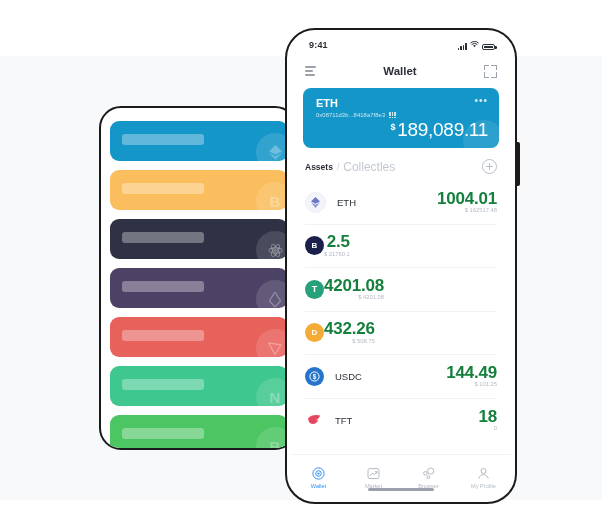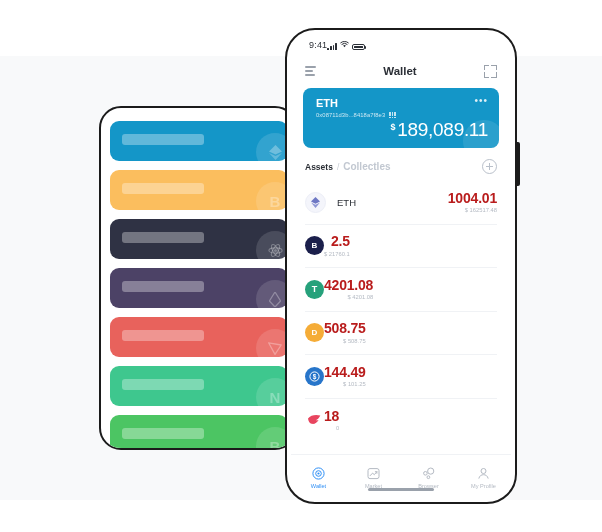--- a/index.html
+++ b/index.html
@@ -55,22 +55,22 @@
   }
   .screen{
     position:absolute;left:4px;top:4px;width:220px;height:464px;
     background:#ffffff;border-radius:26px;overflow:hidden;
     display:flex;flex-direction:column;
   }
 
   
   .statusbar{
     height:22px;flex:0 0 auto;display:flex;align-items:center;
-    padding:0 16px 0 18px;
-    font-size:9px;font-weight:400;color:#2b2f36;letter-spacing:.2px;
+    justify-content:space-between;padding:0 16px 0 18px;
+    font-size:9px;font-weight:700;color:#2b2f36;letter-spacing:.2px;
   }
   .status-right{display:flex;align-items:flex-end;gap:3px;}
   .sig{display:flex;align-items:flex-end;gap:1px;height:7px;}
   .sig i{display:block;width:1.6px;background:#2b2f36;border-radius:.5px;}
   .sig i:nth-child(1){height:2.5px;}
   .sig i:nth-child(2){height:4px;}
   .sig i:nth-child(3){height:5.5px;}
   .sig i:nth-child(4){height:7px;}
   .batt{
     width:13px;height:6.5px;border:1px solid #2b2f36;border-radius:2px;
@@ -131,21 +131,21 @@
   }
 
   
   .tabs-row{
     flex:0 0 auto;display:flex;align-items:center;justify-content:space-between;
     padding:11px 14px 7px 14px;
   }
   .tabs{display:flex;align-items:center;gap:4px;}
   .tab-a{font-size:8.5px;font-weight:700;color:#2b2f36;cursor:pointer;}
   .tab-sep{font-size:8.5px;color:#c9ced6;}
-  .tab-b{font-size:10px;font-weight:700;color:#c2c8d1;cursor:pointer;}
+  .tab-b{font-size:12px;font-weight:400;color:#c2c8d1;cursor:pointer;}
   .plus{
     width:13px;height:13px;border-radius:50%;border:1px solid #b9c0ca;
     position:relative;cursor:pointer;
   }
   .plus::before,.plus::after{
     content:"";position:absolute;background:#b9c0ca;
   }
   .plus::before{left:3px;right:3px;top:5.5px;height:1px;}
   .plus::after{top:3px;bottom:3px;left:5.5px;width:1px;}
 
@@ -156,21 +156,21 @@
     border-bottom:1px solid #f0f2f5;box-sizing:border-box;
   }
   .arow:last-child{border-bottom:0;}
   .aicon{
     width:19px;height:19px;border-radius:50%;flex:0 0 auto;
     display:flex;align-items:center;justify-content:center;
     color:#fff;font-size:9px;font-weight:700;overflow:hidden;
   }
   .aname{margin-left:11px;font-size:9.5px;font-weight:500;color:#2b2f36;flex:1 1 auto;}
   .avals{text-align:right;}
-  .aamt{font-size:14px;font-weight:700;color:#b91c1c;line-height:13px;letter-spacing:-.2px;}
+  .aamt{font-size:17px;font-weight:700;color:#15803d;line-height:13px;letter-spacing:-.2px;}
   .afiat{font-size:5.8px;color:#b4bac3;margin-top:2.5px;}
 
   
   .nav{
     flex:0 0 auto;height:40px;border-top:1px solid #f0f2f5;
     display:flex;align-items:center;padding-top:3px;
   }
   .nitem{
     flex:1;display:flex;flex-direction:column;align-items:center;gap:3px;cursor:pointer;
   }
@@ -343,42 +343,44 @@
           <div class="avals">
             <div class="aamt">4201.08</div>
             <div class="afiat">$ 4201.08</div>
           </div>
         </div>
         <div class="arow">
           <div class="aicon" style="background: rgb(245, 172, 55); color: rgb(255, 255, 255);">
             <span style="font-size:8px;font-weight:700;">D</span>
           </div>
           <div class="avals">
-            <div class="aamt">508.75</div>
+            <div class="aamt">432.26</div>
             <div class="afiat">$ 508.75</div>
           </div>
         </div>
         <div class="arow">
           <div class="aicon" style="background: rgb(39, 117, 202); color: rgb(255, 255, 255);">
             <svg width="11" height="11" viewBox="0 0 11 11">
               <circle cx="5.5" cy="5.5" r="4.6" fill="none" stroke="#fff" stroke-width="1"></circle>
               <text x="5.5" y="8.1" font-size="6.4" fill="#fff" text-anchor="middle" font-family="Liberation Sans,sans-serif" font-weight="700">$</text>
             </svg>
           </div>
+          <div class="aname">USDC</div>
           <div class="avals">
             <div class="aamt">144.49</div>
             <div class="afiat">$ 101.25</div>
           </div>
         </div>
         <div class="arow">
           <div class="aicon" style="background: rgb(255, 255, 255); color: rgb(232, 69, 95);">
             <svg width="15" height="12" viewBox="0 0 15 12">
               <path d="M1 4.4C3.6 1 8.6.2 13.3 1.4c-1 2.3-2.6 4-4.6 4.8 1 .2 2 .1 2.9-.2-1.4 2.8-4.3 4.5-7 3.8C2.7 9.2 1.2 7 1 4.4z" fill="#e8455f"></path>
             </svg>
           </div>
+          <div class="aname">TFT</div>
           <div class="avals">
             <div class="aamt">18</div>
             <div class="afiat">0</div>
           </div>
         </div>
       </div>
 
     <div class="nav" id="nav">
         <div class="nitem active">
           <div class="nico">

